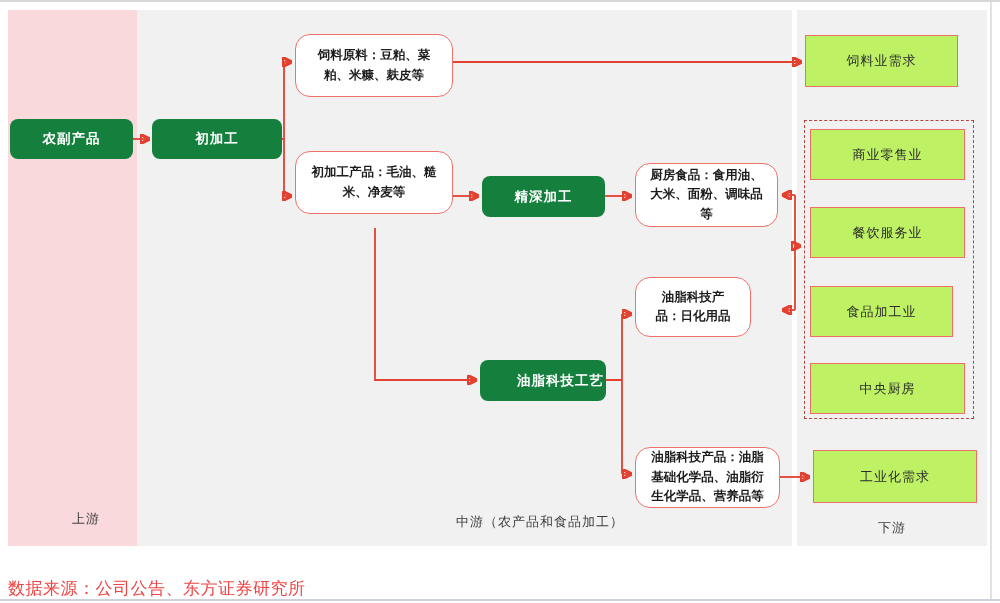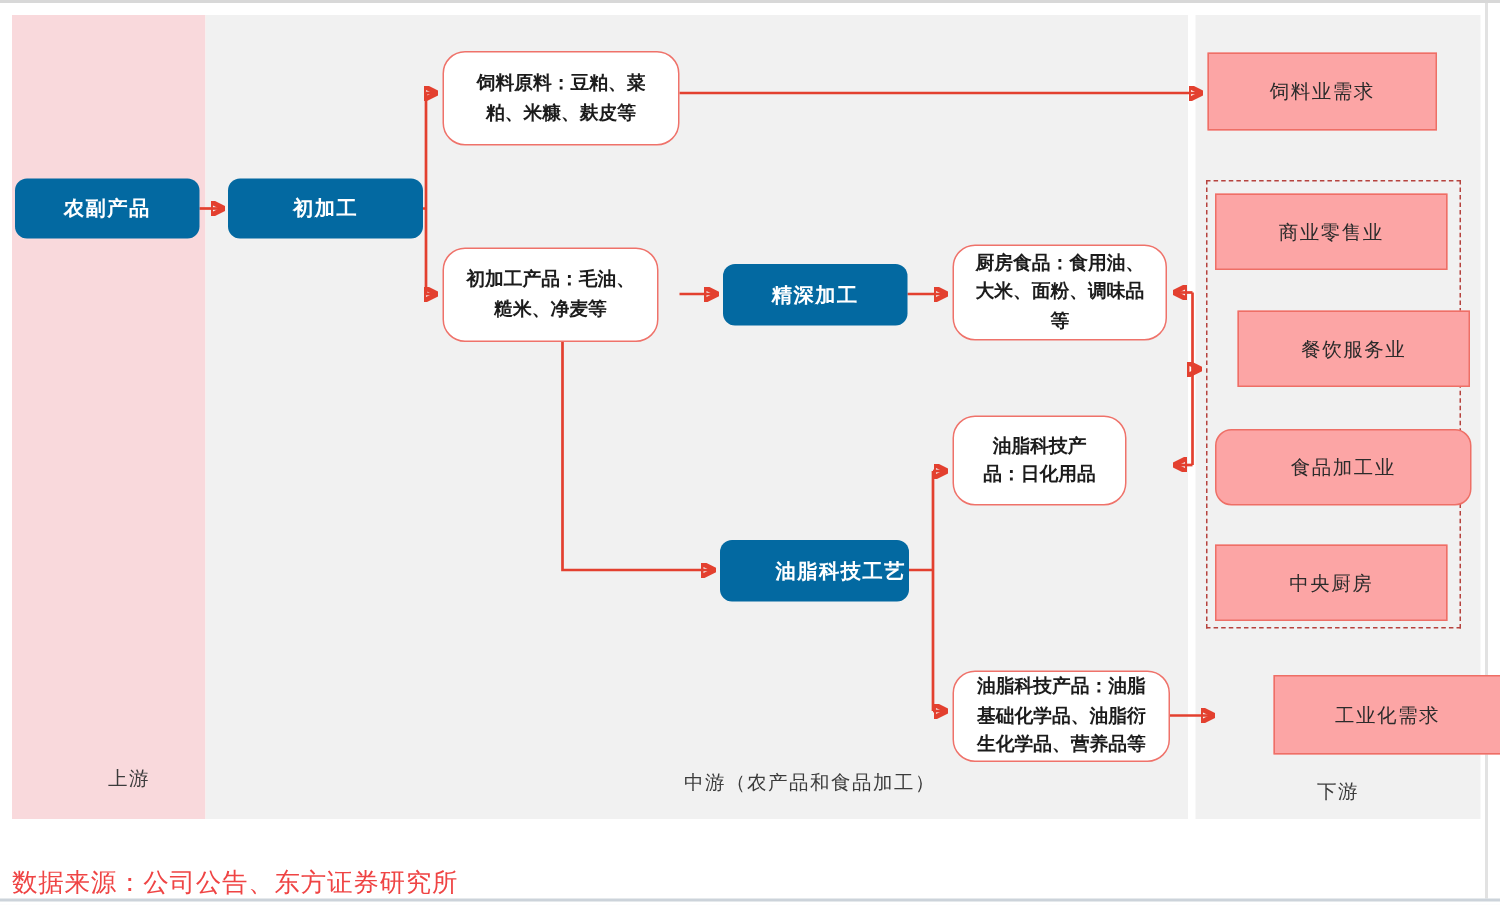--- a/index.html
+++ b/index.html
@@ -5,24 +5,24 @@
   html,body{margin:0;padding:0;background:#ffffff;}
   body{font-family:"Liberation Sans","DejaVu Sans",sans-serif;}
   .stage{position:relative;width:1000px;height:603px;background:#ffffff;overflow:hidden;}
   .abs{position:absolute;box-sizing:border-box;}
   .panel-pink{background:#f9d9dc;}
   .panel-gray{background:#f1f1f1;}
   .edge-top{background:#d8d8d8;}
   .edge-right{background:#e2e2e2;}
   .edge-bottom{background:#ccd3da;}
   .node{display:flex;align-items:center;justify-content:center;text-align:center;}
-  .node-dark{background:#0369a1;border-radius:8px;color:#ffffff;font-size:13.5px;font-weight:bold;letter-spacing:1px;}
+  .node-dark{background:#15803d;border-radius:8px;color:#ffffff;font-size:13.5px;font-weight:bold;letter-spacing:1px;}
   .node-round{background:#ffffff;border:1.6px solid #ef726a;border-radius:15px;color:#1c1c1c;
               font-size:12.5px;font-weight:bold;line-height:1.55;padding:4px 10px;}
-  .node-rect{background:#fca5a5;border:1.6px solid #ee6f66;color:#2b2b2b;font-size:13px;font-weight:500;letter-spacing:1px;}
+  .node-rect{background:#bef264;border:1.6px solid #ee6f66;color:#2b2b2b;font-size:13px;font-weight:500;letter-spacing:1px;}
   .dashed-box{border:1.6px dashed #b6433e;background:transparent;}
   .zone-label{color:#3c3c3c;font-size:13px;font-weight:500;text-align:center;letter-spacing:1px;}
   .source{color:#ef4444;font-size:17px;letter-spacing:0.5px;}
   svg.wires{position:absolute;left:0;top:0;pointer-events:none;}
   svg.wires path{stroke:#e3402f;stroke-width:1.8;fill:none;}
 </style>
 </head>
 <body>
 
 <div class="stage">
@@ -73,21 +73,21 @@
   </div>
 
   <div class="abs node node-dark" style="left:152px;top:119px;width:130px;height:40px;">
     <span>初加工</span>
   </div>
 
   <div class="abs node node-round" style="left:295px;top:34px;width:158px;height:63px;">
     <span>饲料原料：豆粕、菜粕、米糠、麸皮等</span>
   </div>
 
-  <div class="abs node node-round" style="left:295px;top:165px;width:144px;height:63px;">
+  <div class="abs node node-round" style="left:295px;top:151px;width:158px;height:63px;">
     <span>初加工产品：毛油、糙米、净麦等</span>
   </div>
 
   <div class="abs node node-dark" style="left:482px;top:176px;width:123px;height:41px;">
     <span>精深加工</span>
   </div>
 
   <div class="abs node node-round" style="left:635px;top:163px;width:143px;height:64px;padding:0 12px;">
     <span>厨房食品：食用油、大米、面粉、调味品等</span>
   </div>
@@ -107,33 +107,33 @@
   <div class="abs node node-rect" style="left:805px;top:35px;width:153px;height:52px;">
     <span>饲料业需求</span>
   </div>
 
   <div class="abs dashed-box" style="left:804px;top:120px;width:170px;height:299px;"></div>
 
   <div class="abs node node-rect" style="left:810px;top:129px;width:155px;height:51px;">
     <span>商业零售业</span>
   </div>
 
-  <div class="abs node node-rect" style="left:810px;top:207px;width:155px;height:51px;margin-left:15px;">
+  <div class="abs node node-rect" style="left:810px;top:207px;width:155px;height:51px;">
     <span>餐饮服务业</span>
   </div>
 
-  <div class="abs node node-rect" style="left:810px;top:286px;width:171px;height:51px;border-radius:11px;">
+  <div class="abs node node-rect" style="left:810px;top:286px;width:143px;height:51px;">
     <span>食品加工业</span>
   </div>
 
   <div class="abs node node-rect" style="left:810px;top:363px;width:155px;height:51px;">
     <span>中央厨房</span>
   </div>
 
-  <div class="abs node node-rect" style="left:813px;top:450px;width:152px;height:53px;margin-left:36px;">
+  <div class="abs node node-rect" style="left:813px;top:450px;width:164px;height:53px;">
     <span>工业化需求</span>
   </div>
 
   <div class="abs zone-label" style="left:8px;top:510px;width:129px;padding-left:27px;">上游</div>
   <div class="abs zone-label" style="left:380px;top:513px;width:320px;">中游（农产品和食品加工）</div>
   <div class="abs zone-label" style="left:797px;top:519px;width:190px;">下游</div>
 
   <div class="abs source" style="left:8px;top:577px;width:900px;">数据来源：公司公告、东方证券研究所</div>
 
 </div>

